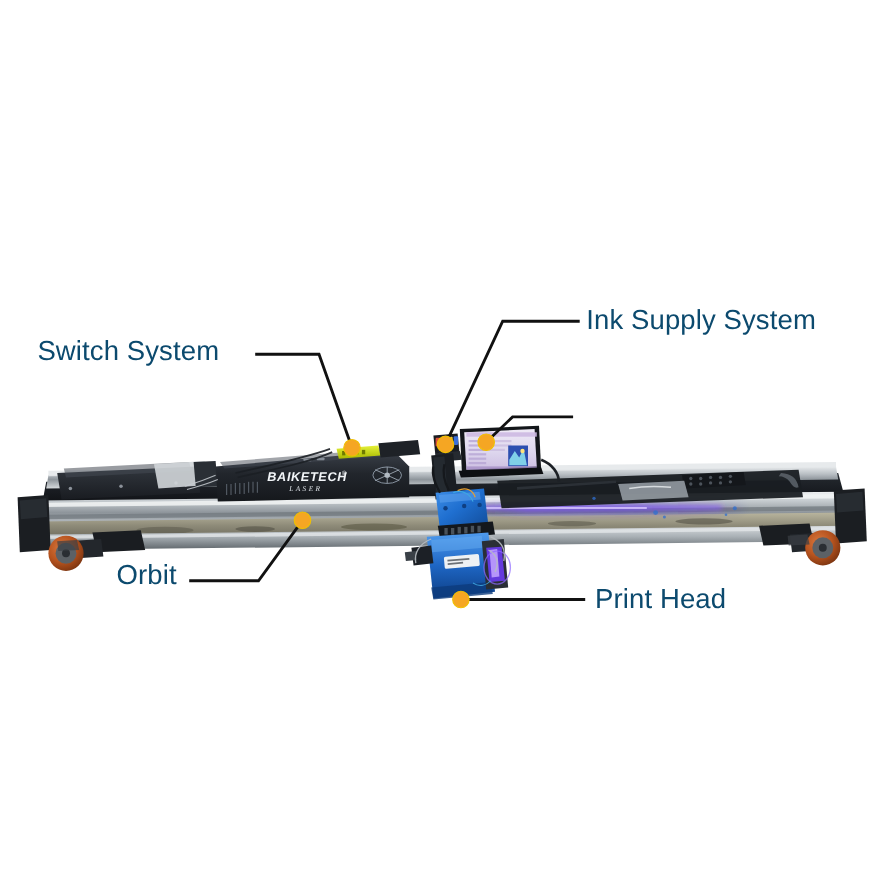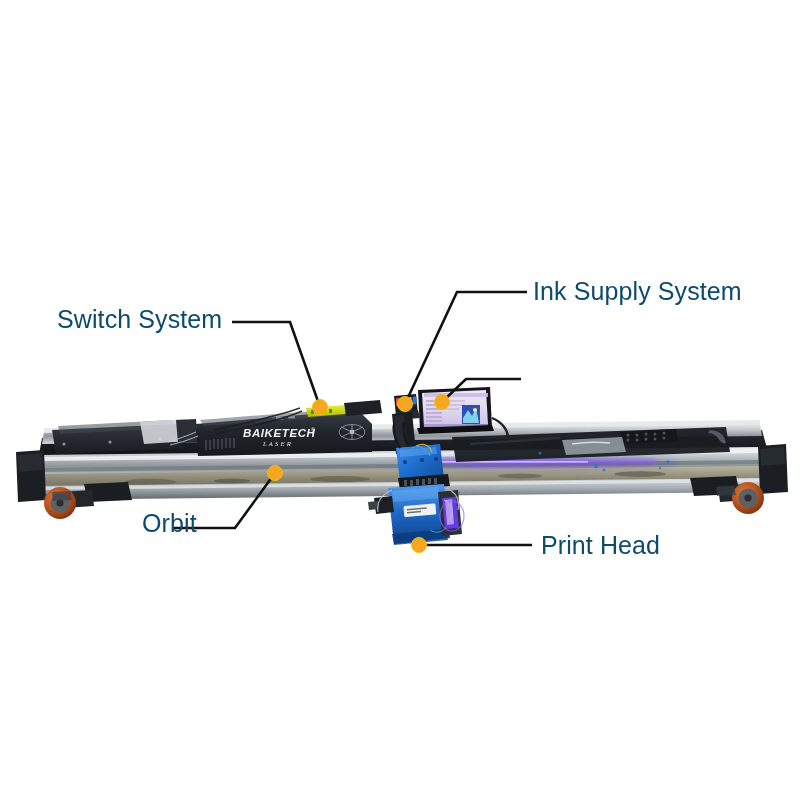--- a/index.html
+++ b/index.html
@@ -36,21 +36,21 @@
     font-family: "Liberation Sans", sans-serif;
     font-size: 25px;
     font-weight: 400;
     line-height: 1;
     white-space: nowrap;
     letter-spacing: 0.1px;
   }
   #label-switch-system   { left: 41px;  top: 307px; }
   #label-ink-supply      { left: 533px; top: 279px; }
   #label-control-compter { left: 528px; top: 366px; }
-  #label-orbit           { left: 106px; top: 511px; margin-left: 36px; }
+  #label-orbit           { left: 106px; top: 511px; }
   #label-print-head      { left: 541px; top: 533px; }
 </style>
 </head>
 <body>
 
 <div id="stage">
 
   <svg id="machine-layer" class="layer" viewBox="0 0 800 800">
     <defs>
       <linearGradient id="gRailTop" x1="0" y1="0" x2="0" y2="1">
@@ -395,21 +395,21 @@
       </g>
     <g id="callout-dots">
         <circle cx="320" cy="407" r="7.5" fill="#F5A623" stroke="#F0C000" stroke-width="1"></circle>
         <circle cx="405" cy="404" r="7.5" fill="#F5A623" stroke="#F0C000" stroke-width="1"></circle>
         <circle cx="442" cy="402" r="7.5" fill="#F5A623" stroke="#F0C000" stroke-width="1"></circle>
         <circle cx="275" cy="473" r="7.5" fill="#F5A623" stroke="#F0C000" stroke-width="1"></circle>
         <circle cx="419" cy="545" r="7.5" fill="#F5A623" stroke="#F0C000" stroke-width="1"></circle>
       </g>
   </svg>
 
-  <div id="label-switch-system" class="callout-label" style="left: 57px; top: 307px;">Switch System</div>
+  <div id="label-switch-system" class="callout-label" style="left: 34px; top: 307px;">Switch System</div>
 
   <div id="label-ink-supply" class="callout-label" style="left: 533px; top: 279px;">Ink Supply System</div>
 
 
   <div id="label-orbit" class="callout-label" style="left: 106px; top: 511px;">Orbit</div>
 
   <div id="label-print-head" class="callout-label" style="left: 541px; top: 533px;">Print Head</div>
 
 </div>
 

